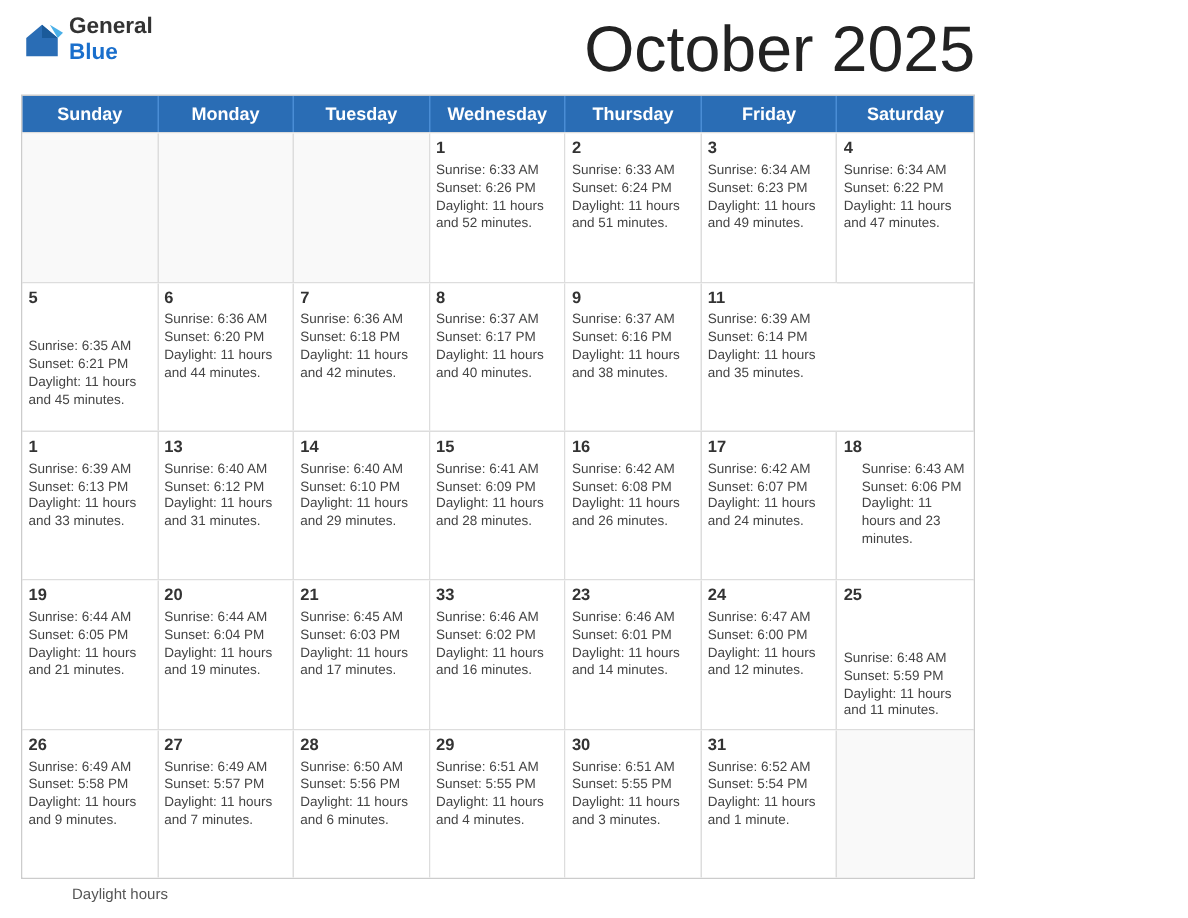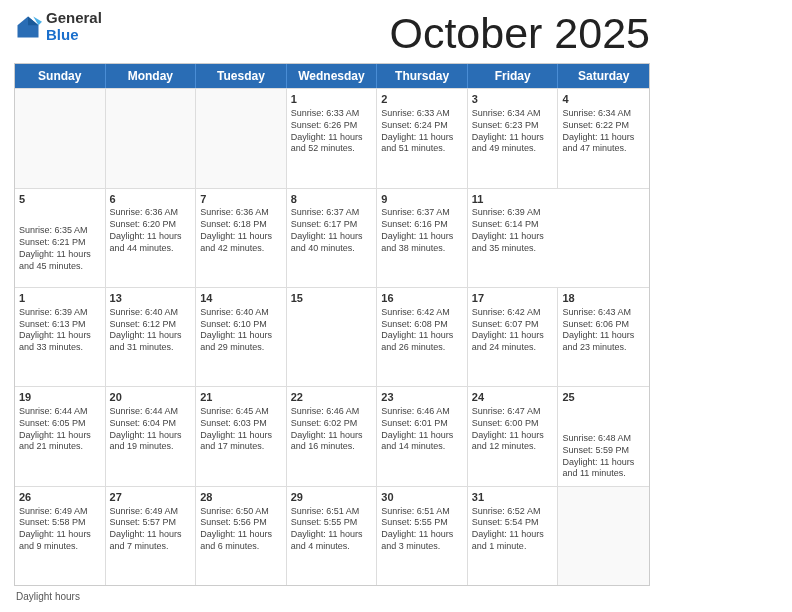--- a/index.html
+++ b/index.html
@@ -104,20 +104,21 @@
       font-size: 9px;
       color: #444;
       line-height: 1.3;
     }
     .footer {
       margin-top: 5px;
       font-size: 10px;
       color: #555;
       text-align: left;
       padding-left: 2px;
+      margin-left: 32px;
     }
   </style>
 </head>
 <body>
 
 <div class="page">
   <div class="header">
     <div class="logo">
       <svg class="logo-icon" viewBox="0 0 32 32">
         <polygon points="16,4 28,14 28,28 4,28 4,14" fill="#2a6db5"></polygon>
@@ -226,36 +227,39 @@
 Daylight: 11 hours and 31 minutes.</div>
           </div>
           <div class="cal-cell">
             <span class="day-num">14</span>
             <div class="info" style="white-space: pre-line;">Sunrise: 6:40 AM
 Sunset: 6:10 PM
 Daylight: 11 hours and 29 minutes.</div>
           </div>
           <div class="cal-cell">
             <span class="day-num">15</span>
+            <div class="info" style="white-space: pre-line;">Sunrise: 6:41 AM
+Sunset: 6:09 PM
+Daylight: 11 hours and 28 minutes.</div>
           </div>
           <div class="cal-cell">
             <span class="day-num">16</span>
             <div class="info" style="white-space: pre-line;">Sunrise: 6:42 AM
 Sunset: 6:08 PM
 Daylight: 11 hours and 26 minutes.</div>
           </div>
           <div class="cal-cell">
             <span class="day-num">17</span>
             <div class="info" style="white-space: pre-line;">Sunrise: 6:42 AM
 Sunset: 6:07 PM
 Daylight: 11 hours and 24 minutes.</div>
           </div>
           <div class="cal-cell">
             <span class="day-num">18</span>
-            <div class="info" style="white-space: pre-line;">Sunrise: 6:43 AM
+            <div class="info" style="white-space: pre-line; margin-left: 12px;">Sunrise: 6:43 AM
 Sunset: 6:06 PM
 Daylight: 11 hours and 23 minutes.</div>
           </div>
         </div>
         <div class="cal-row">
           <div class="cal-cell">
             <span class="day-num">19</span>
             <div class="info" style="white-space: pre-line;">Sunrise: 6:44 AM
 Sunset: 6:05 PM
 Daylight: 11 hours and 21 minutes.</div>
@@ -266,21 +270,21 @@
 Sunset: 6:04 PM
 Daylight: 11 hours and 19 minutes.</div>
           </div>
           <div class="cal-cell">
             <span class="day-num">21</span>
             <div class="info" style="white-space: pre-line;">Sunrise: 6:45 AM
 Sunset: 6:03 PM
 Daylight: 11 hours and 17 minutes.</div>
           </div>
           <div class="cal-cell">
-            <span class="day-num">22</span>
+            <span class="day-num">33</span>
             <div class="info" style="white-space: pre-line;">Sunrise: 6:46 AM
 Sunset: 6:02 PM
 Daylight: 11 hours and 16 minutes.</div>
           </div>
           <div class="cal-cell">
             <span class="day-num">23</span>
             <div class="info" style="white-space: pre-line;">Sunrise: 6:46 AM
 Sunset: 6:01 PM
 Daylight: 11 hours and 14 minutes.</div>
           </div>

